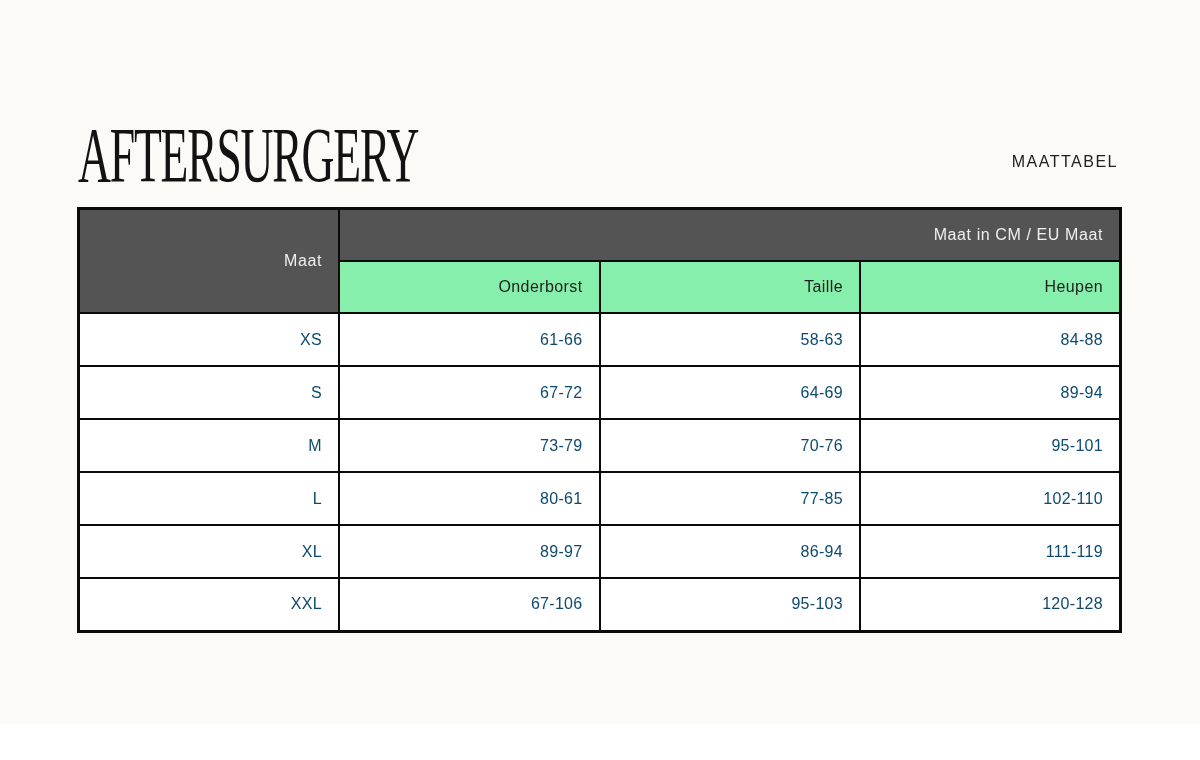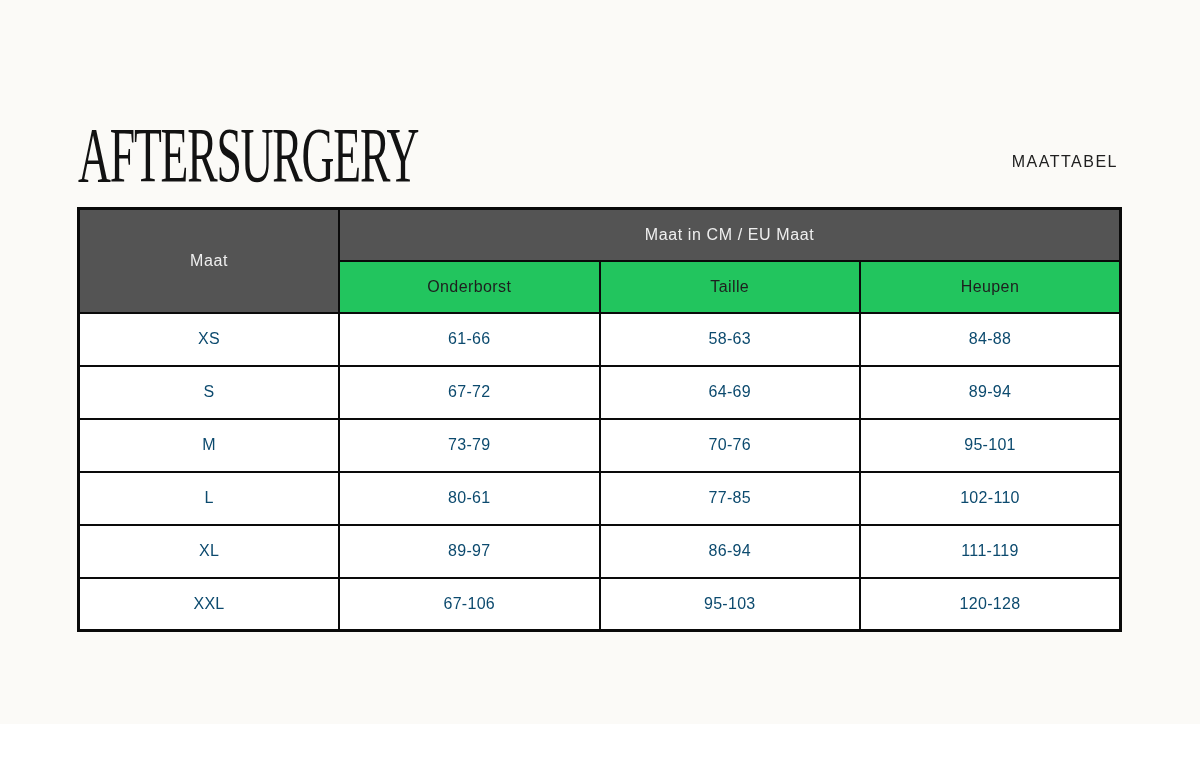--- a/index.html
+++ b/index.html
@@ -47,35 +47,35 @@
     position: absolute;
     left: 77px;
     top: 207px;
     width: 1045px;
     border-collapse: collapse;
     table-layout: fixed;
     border: 3px solid #0a0a0a;
   }
   .size-table th, .size-table td {
     border: 2px solid #0a0a0a;
-    text-align: center;
+    text-align: right;
     vertical-align: middle;
     font-weight: 400;
     font-size: 16px;
-    padding: 0;
+    padding: 16px;
   }
   .size-table col { width: 25%; }
 
   .th-dark {
     background: #545454;
     color: #efefef;
     letter-spacing: 0.6px;
   }
   .th-light {
-    background: #22c55e;
+    background: #86efac;
     color: #1e1e1e;
     letter-spacing: 0.4px;
   }
   tr.group-row   { height: 52px; }
   tr.sub-row     { height: 52px; }
   tbody tr       { height: 53px; }
   tbody td {
     background: #ffffff;
     color: #0c4a6e;
     letter-spacing: 0.3px;

